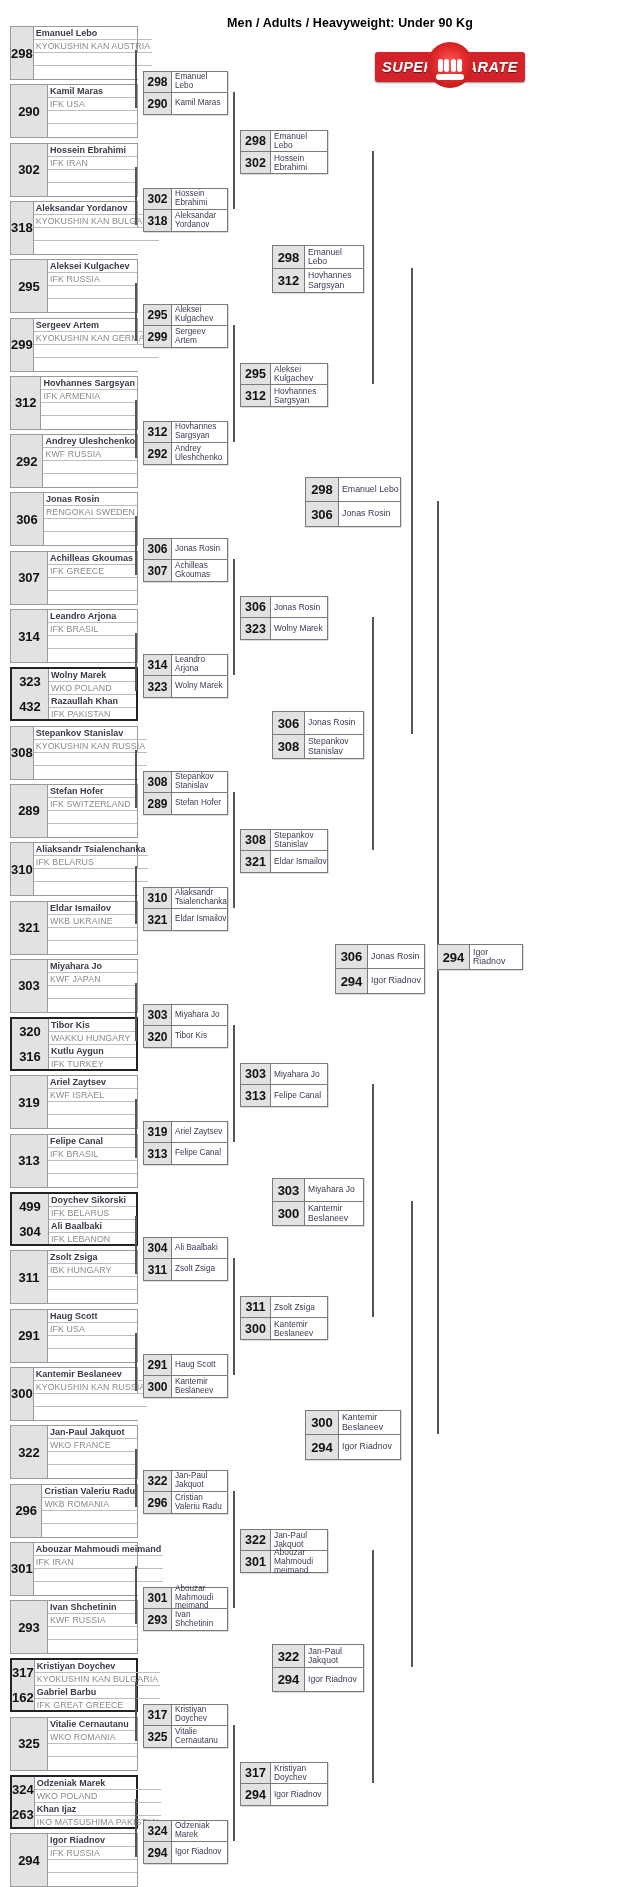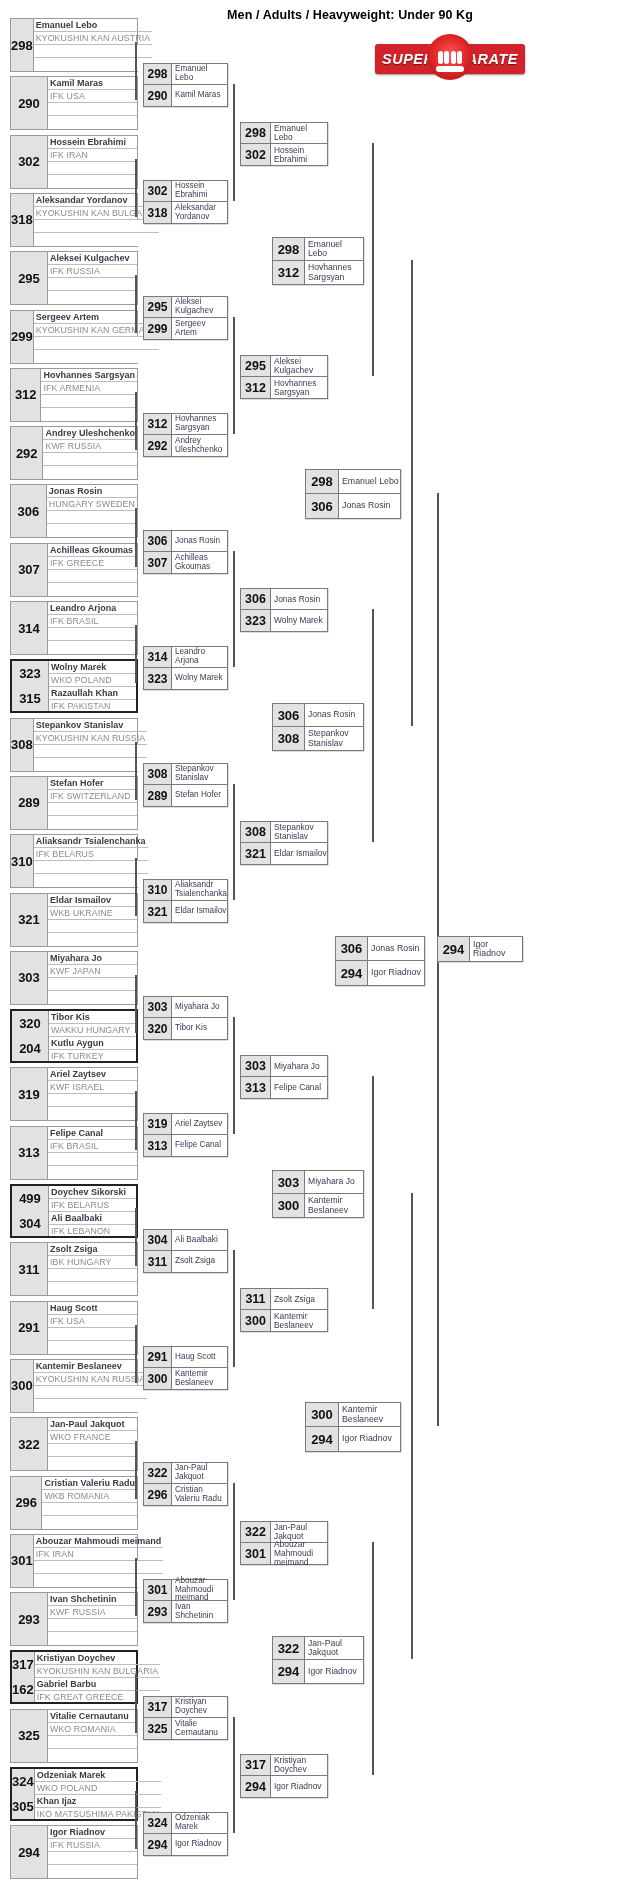--- a/index.html
+++ b/index.html
@@ -5,21 +5,21 @@
   * { box-sizing: border-box; }
   html, body { margin:0; padding:0; }
   body {
     width: 640px;
     height: 1887px;
     background: #ffffff;
     font-family: "Liberation Sans", sans-serif;
     position: relative;
     overflow: hidden;
   }
-  #stage { position:relative; width:640px; height:1853px; }
+  #stage { position:relative; width:640px; height:1853px;margin-top:8px; }
 
   
   .title {
     position:absolute;
     left:150px; top:8px; width:400px;
     text-align:center;
     font-size:12.5px;
     font-weight:bold;
     color:#000;
     letter-spacing:0.1px;
@@ -239,21 +239,21 @@
         <div class="row blank"></div>
         <div class="row blank"></div>
       </div>
     </div>
     <div class="r1" style="top: 484.4px; height: 54px;">
       <div class="seedcol">
         <div class="seed">306</div>
       </div>
       <div class="rows">
         <div class="row name">Jonas Rosin</div>
-        <div class="row club">HUNGARY SWEDEN</div>
+        <div class="row club">RENGOKAI SWEDEN</div>
         <div class="row blank"></div>
         <div class="row blank"></div>
       </div>
     </div>
     <div class="r1" style="top: 542.7px; height: 54px;">
       <div class="seedcol">
         <div class="seed">307</div>
       </div>
       <div class="rows">
         <div class="row name">Achilleas Gkoumas</div>
@@ -269,21 +269,21 @@
       <div class="rows">
         <div class="row name">Leandro Arjona</div>
         <div class="row club">IFK BRASIL</div>
         <div class="row blank"></div>
         <div class="row blank"></div>
       </div>
     </div>
     <div class="r1 boxed" style="top: 659.3px; height: 54px;">
       <div class="seedcol">
         <div class="seed">323</div>
-        <div class="seed">315</div>
+        <div class="seed">432</div>
       </div>
       <div class="rows">
         <div class="row name">Wolny Marek</div>
         <div class="row club">WKO POLAND</div>
         <div class="row name">Razaullah Khan</div>
         <div class="row club">IFK PAKISTAN</div>
       </div>
     </div>
     <div class="r1" style="top: 717.6px; height: 54px;">
       <div class="seedcol">
@@ -336,21 +336,21 @@
       <div class="rows">
         <div class="row name">Miyahara Jo</div>
         <div class="row club">KWF JAPAN</div>
         <div class="row blank"></div>
         <div class="row blank"></div>
       </div>
     </div>
     <div class="r1 boxed" style="top: 1009.1px; height: 54px;">
       <div class="seedcol">
         <div class="seed">320</div>
-        <div class="seed">204</div>
+        <div class="seed">316</div>
       </div>
       <div class="rows">
         <div class="row name">Tibor Kis</div>
         <div class="row club">WAKKU HUNGARY</div>
         <div class="row name">Kutlu Aygun</div>
         <div class="row club">IFK TURKEY</div>
       </div>
     </div>
     <div class="r1" style="top: 1067.4px; height: 54px;">
       <div class="seedcol">
@@ -482,21 +482,21 @@
       <div class="rows">
         <div class="row name">Vitalie Cernautanu</div>
         <div class="row club">WKO ROMANIA</div>
         <div class="row blank"></div>
         <div class="row blank"></div>
       </div>
     </div>
     <div class="r1 boxed" style="top: 1767px; height: 54px;">
       <div class="seedcol">
         <div class="seed">324</div>
-        <div class="seed">305</div>
+        <div class="seed">263</div>
       </div>
       <div class="rows">
         <div class="row name">Odzeniak Marek</div>
         <div class="row club">WKO POLAND</div>
         <div class="row name">Khan Ijaz</div>
         <div class="row club">IKO MATSUSHIMA PAKISTAN</div>
       </div>
     </div>
     <div class="r1" style="top: 1825.3px; height: 54px;">
       <div class="seedcol">

